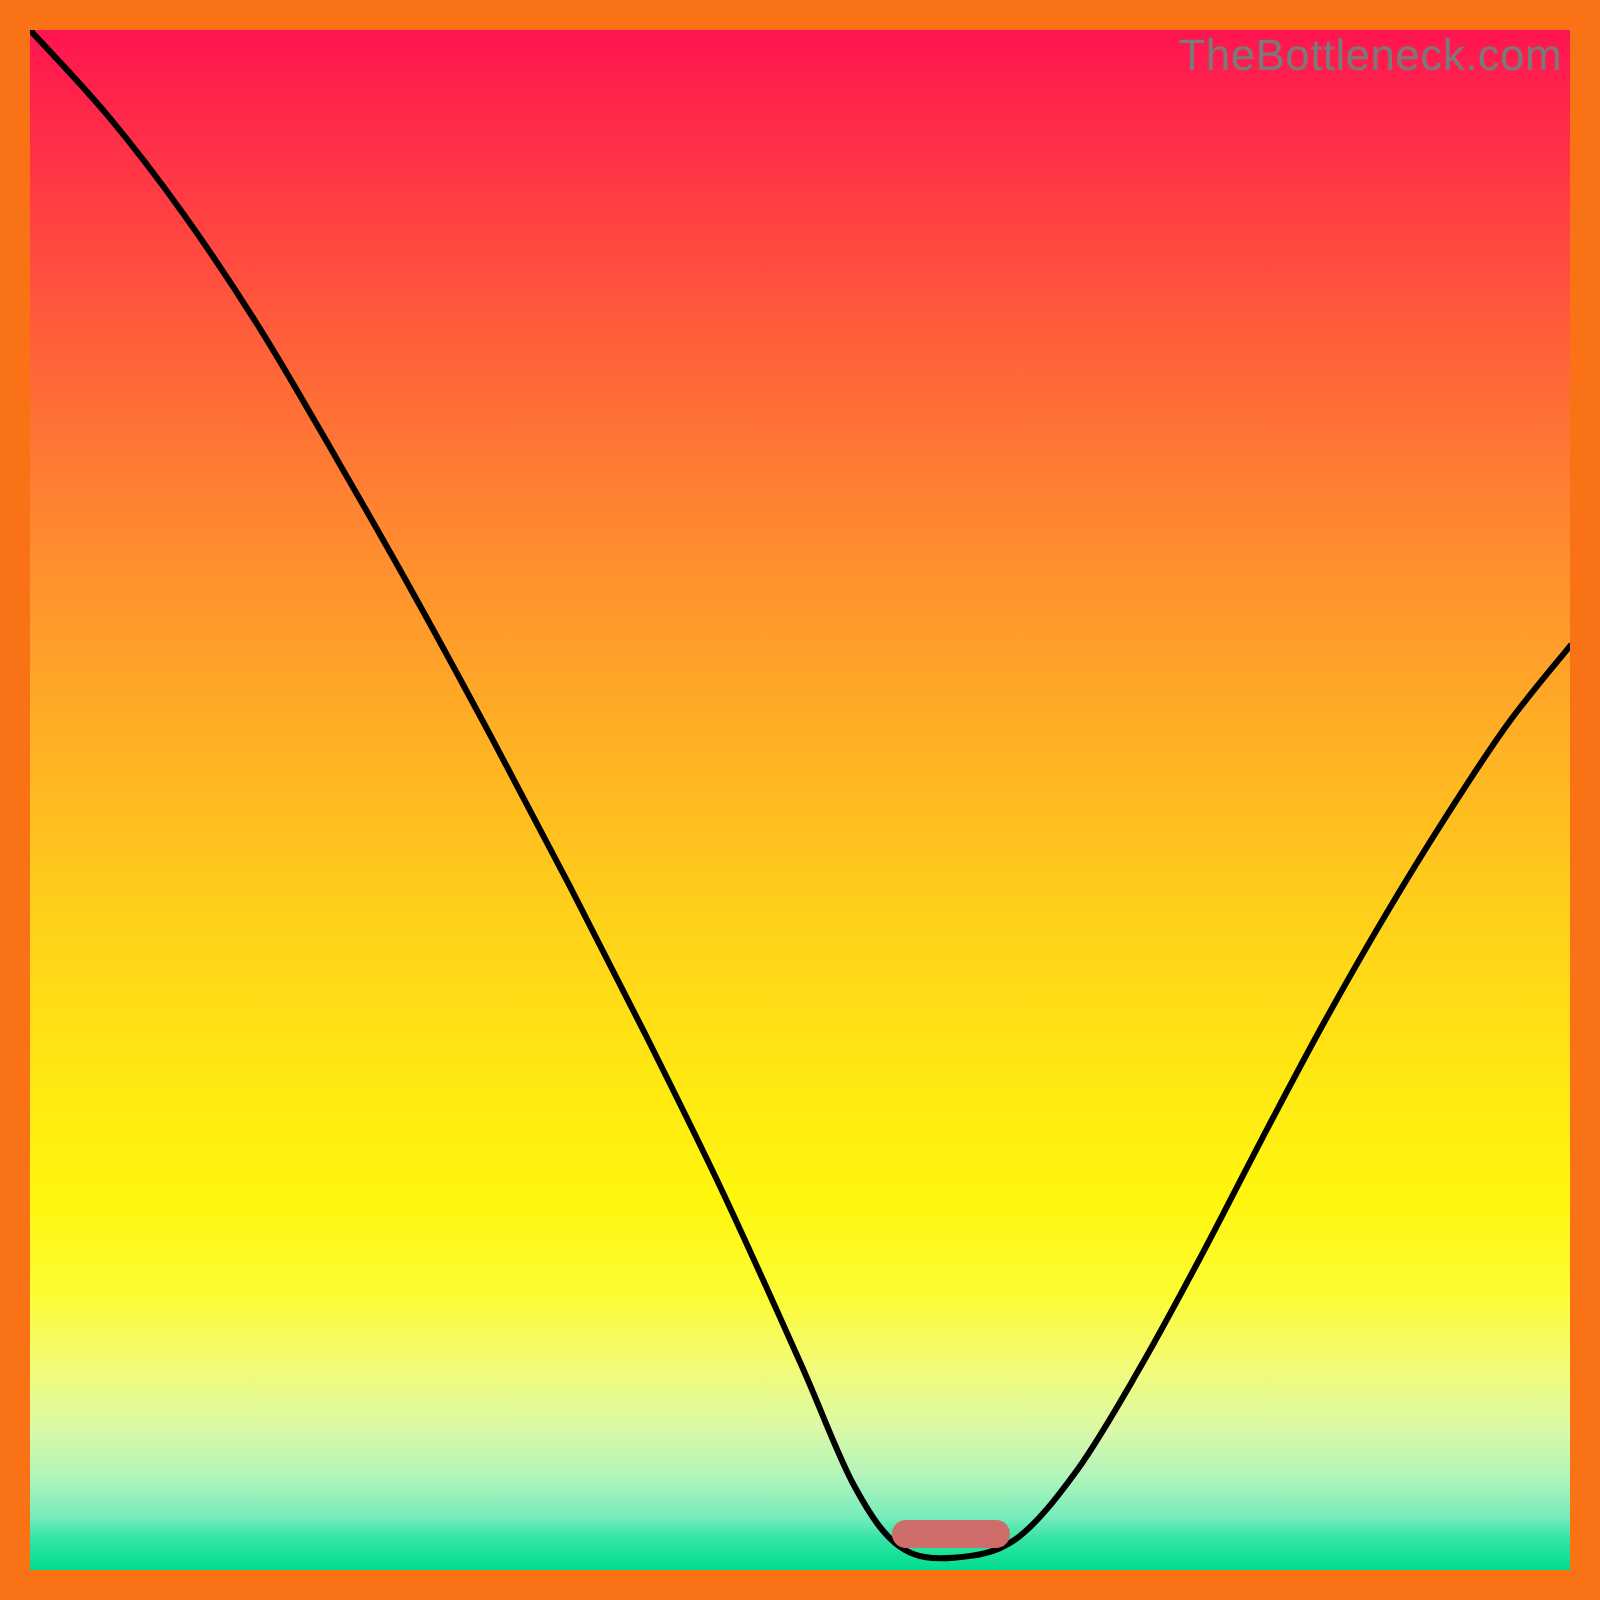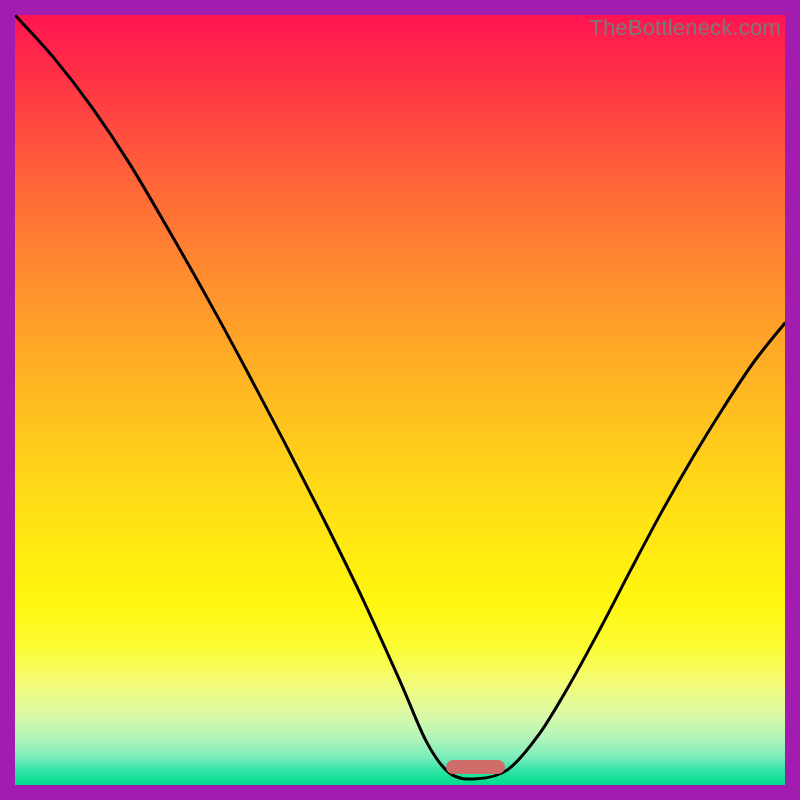--- a/index.html
+++ b/index.html
@@ -1,21 +1,21 @@
 <!DOCTYPE html>
 <html><head>
 <meta charset="utf-8">
 <style>
   * { margin: 0; padding: 0; box-sizing: border-box; }
   html, body { width: 800px; height: 800px; overflow: hidden; background: #000; }
   .container {
     position: relative;
     width: 800px;
     height: 800px;
-    background: #a21caf;
+    background: #f97316;
   }
   .plot-area {
     position: absolute;
     left: 15px;
     top: 15px;
     width: 770px;
     height: 770px;
     background: linear-gradient(to bottom,
       #ff1450 0%,
       #ff3944 10%,

